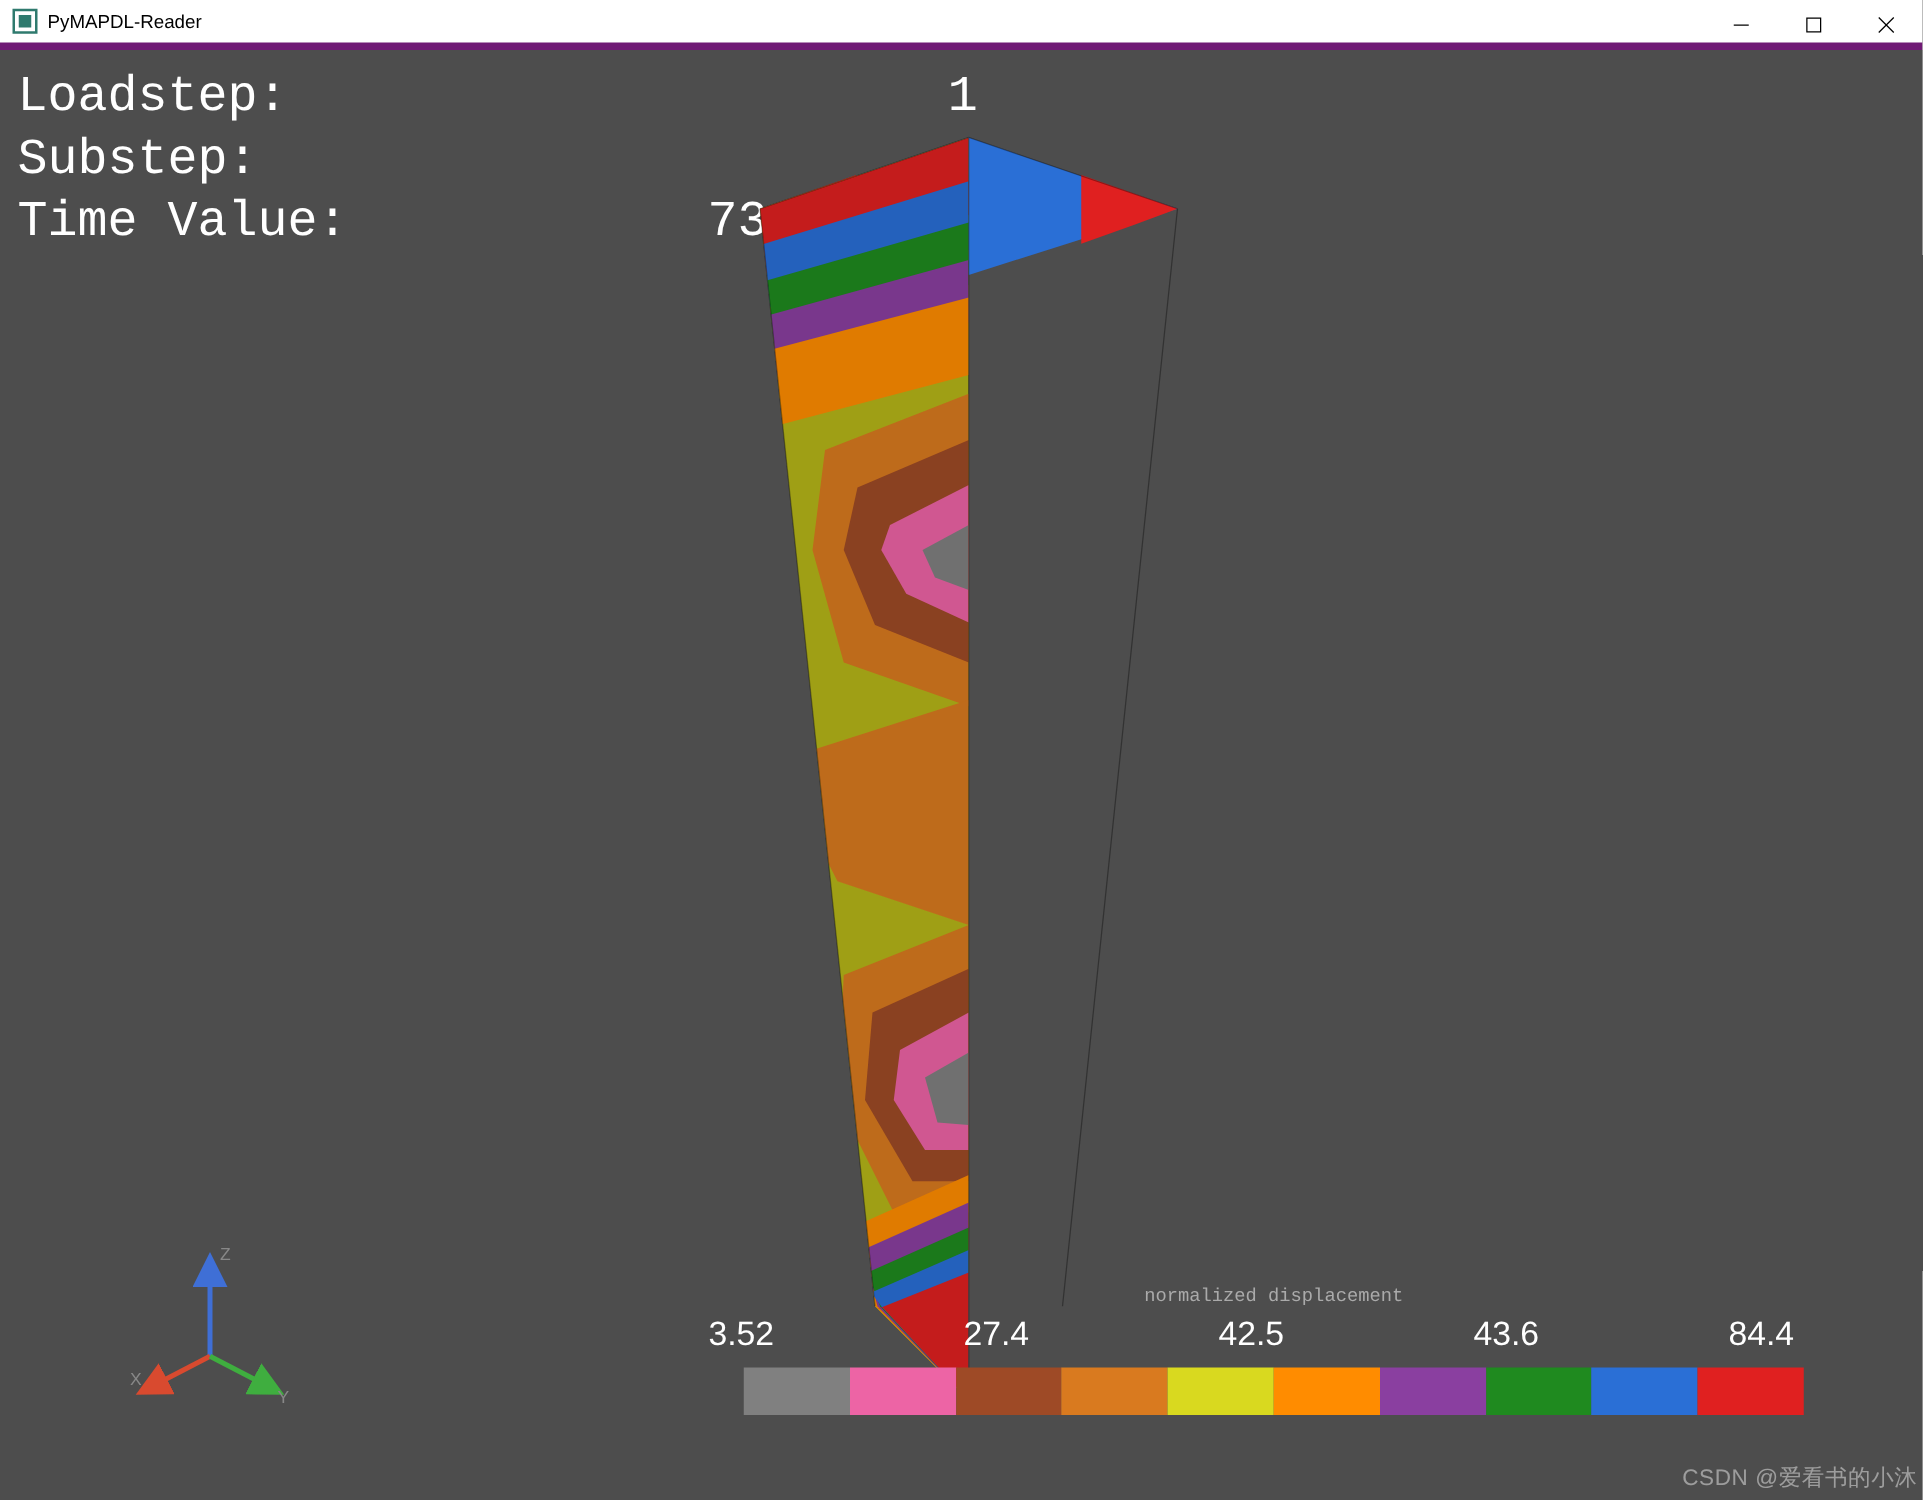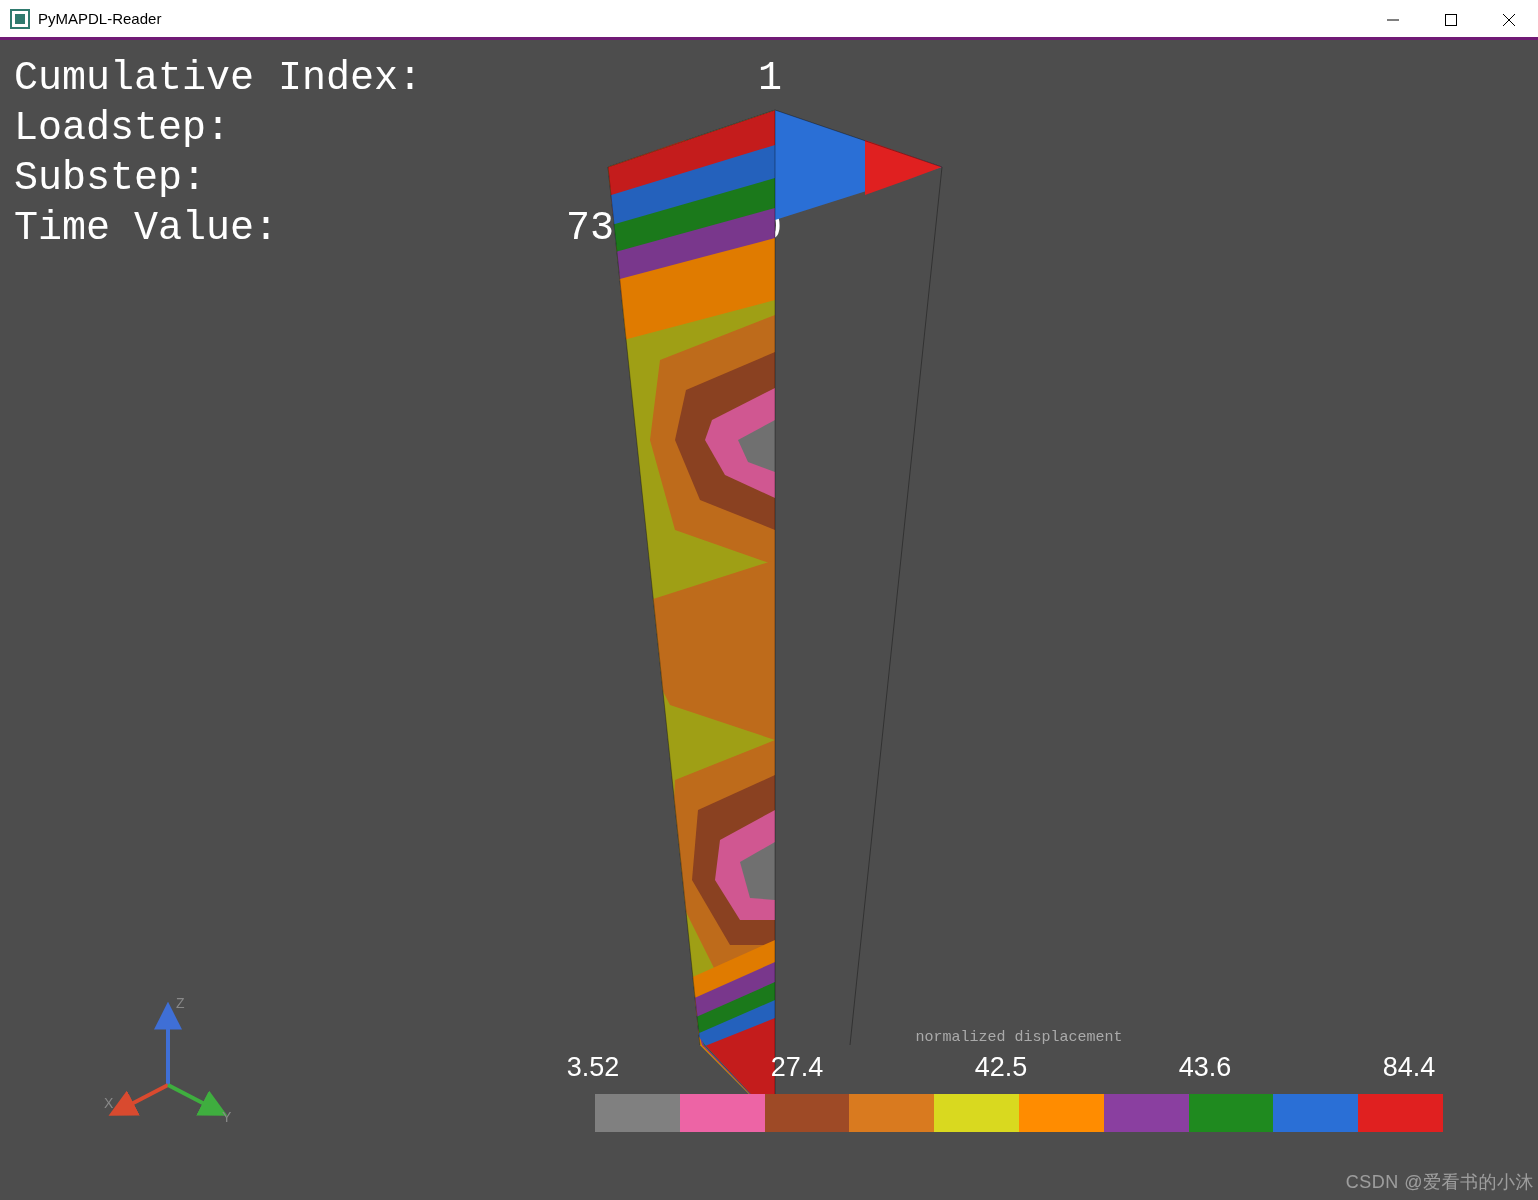--- a/index.html
+++ b/index.html
@@ -11,21 +11,21 @@
     overflow: hidden;
     position: relative;
   }
   
   .titlebar {
     height: 40px;
     width: 100%;
     background: #ffffff;
     display: flex;
     align-items: center;
-    border-bottom: 3px solid #701a75;
+    border-bottom: 6px solid #701a75;
     position: relative;
   }
   .titlebar .app-icon {
     width: 20px; height: 20px;
     margin-left: 10px;
     margin-right: 8px;
     display: inline-block;
     background: #fff;
     border: 2px solid #2f7a6e;
     position: relative;
@@ -144,21 +144,21 @@
       <svg viewBox="0 0 14 14">
           <line x1="1" y1="1" x2="13" y2="13"></line>
           <line x1="13" y1="1" x2="1" y2="13"></line>
         </svg>
     </div>
   </div>
 </div>
 
 <div class="viewport">
 
-  <div class="info" id="info-block"><span class="info-row">Cumulative Index:              1</span><span class="info-row">Loadstep:                      1</span><span class="info-row">Substep:                       1</span><span class="info-row">Time Value:            7366.4950</span></div>
+  <div class="info" id="info-block"><span class="info-row">Loadstep:                      1</span><span class="info-row">Substep:                       1</span><span class="info-row">Time Value:            7366.4950</span></div>
 
   <div class="model">
     <svg viewBox="0 0 390 1020" width="390" height="1020">
       <defs>
         <clipPath id="clip-left">
           <polygon points="28,67 195,10 195,1020 120,945"></polygon>
         </clipPath>
         <clipPath id="clip-right">
           <polygon points="362,67 195,10 195,1020 270,945"></polygon>
         </clipPath>

